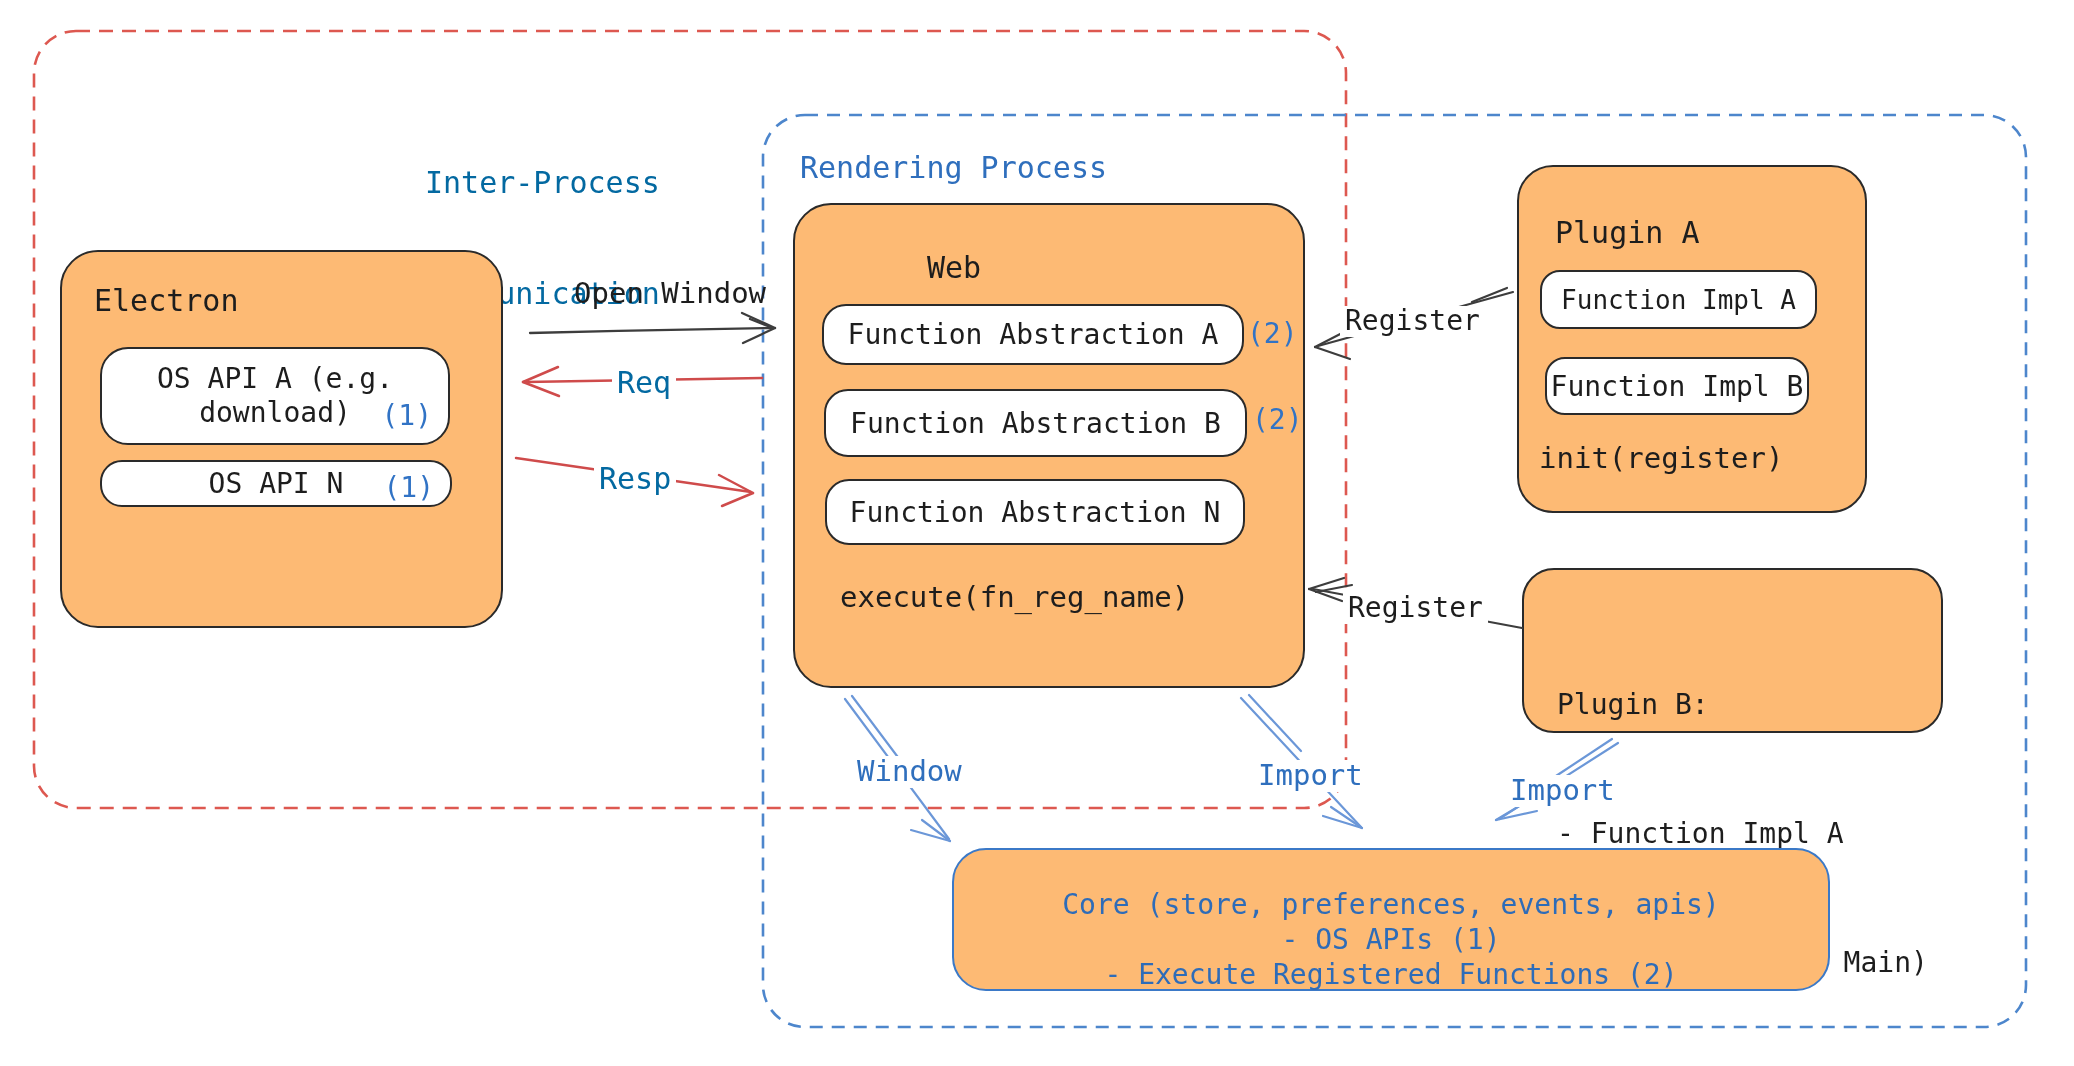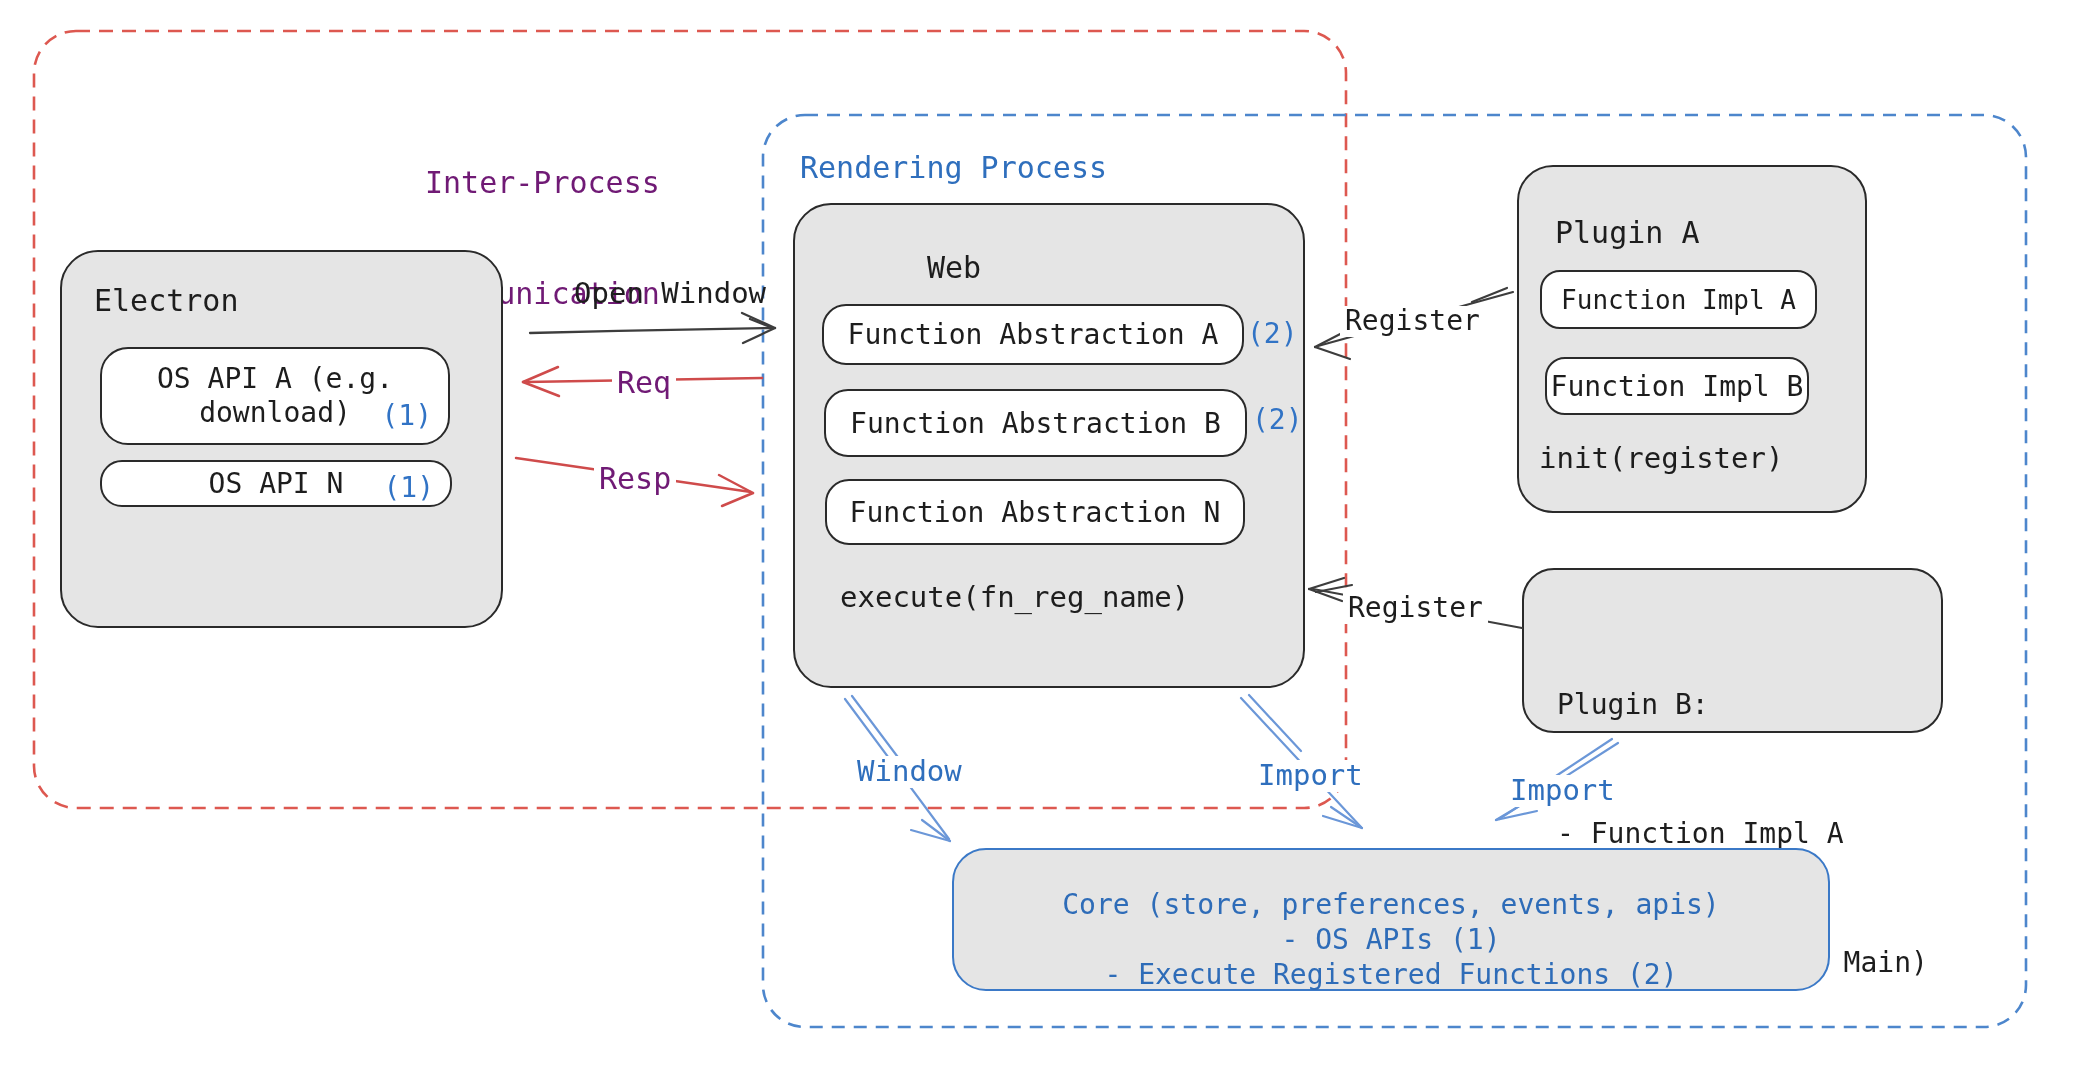--- a/index.html
+++ b/index.html
@@ -7,26 +7,26 @@
     position:relative;
     width:2074px;height:1066px;
     background:#ffffff;
     font-family:"DejaVu Sans Mono","Liberation Mono",monospace;
     color:#1d1d1d;
     overflow:hidden;
   }
   .abs{position:absolute;}
   svg.layer{position:absolute;left:0;top:0;pointer-events:none;}
   
-  .sbox{position:absolute;border:2.2px solid #2a2a2a;border-radius:34px;background:#e5e5e5;box-sizing:border-box;}
+  .sbox{position:absolute;border:2.2px solid #2a2a2a;border-radius:34px;background:#fdba74;box-sizing:border-box;}
   .pill{position:absolute;border:2px solid #2a2a2a;border-radius:22px;background:#ffffff;box-sizing:border-box;
         display:flex;align-items:center;justify-content:center;font-size:28px;}
   .boxtitle{position:absolute;font-size:30px;white-space:pre;}
   .lbl{position:absolute;white-space:pre;}
-  .red{color:#701a75;}
+  .red{color:#0369a1;}
   .blue{color:#2f6fbd;}
   .badge{color:#3173c5;font-size:28px;white-space:pre;}
   .arrowlabel{position:absolute;background:#ffffff;padding:0 5px;white-space:pre;line-height:1.1;}
   #core-box{border:2.5px solid #3b79c7;color:#2e6cb8;text-align:center;font-size:28px;line-height:35px;}
 </style>
 </head>
 <body>
 
 <div id="canvas">
 

